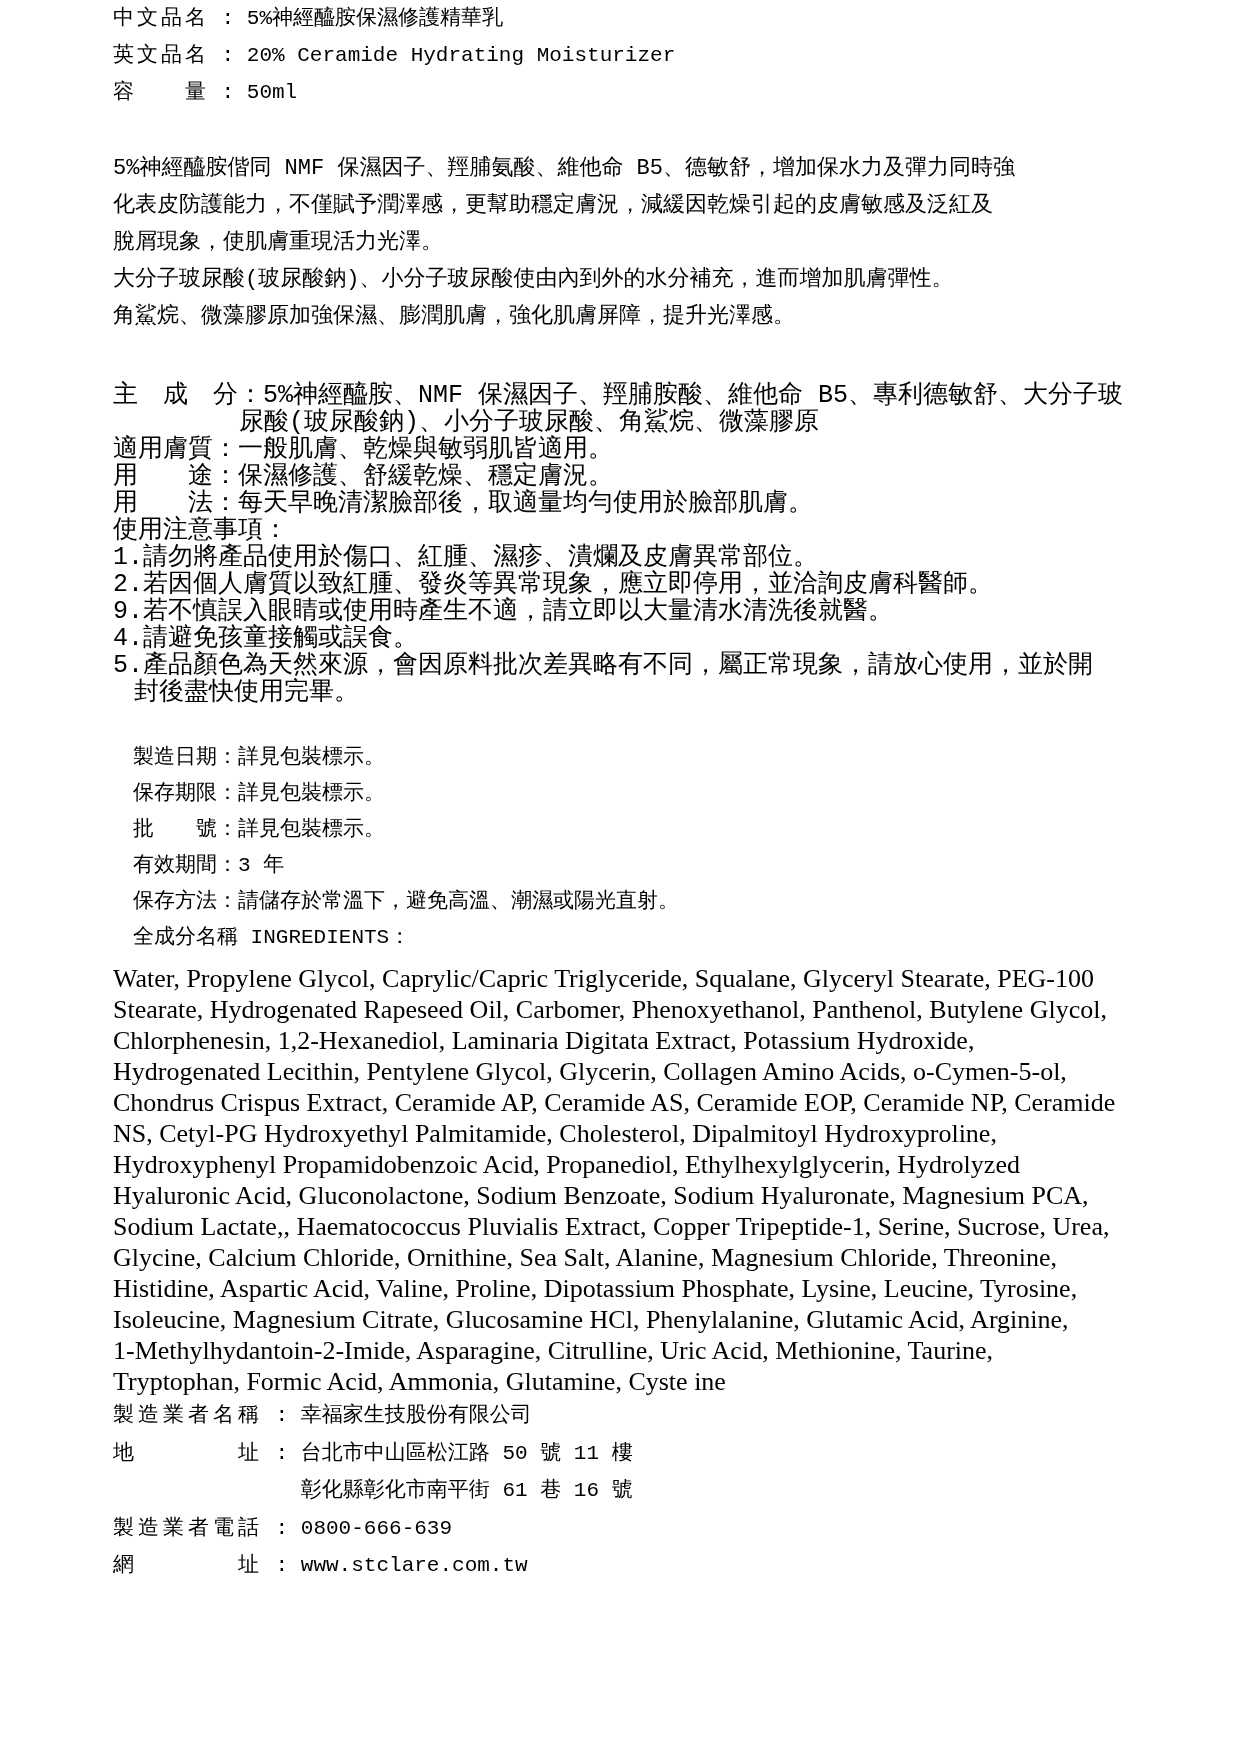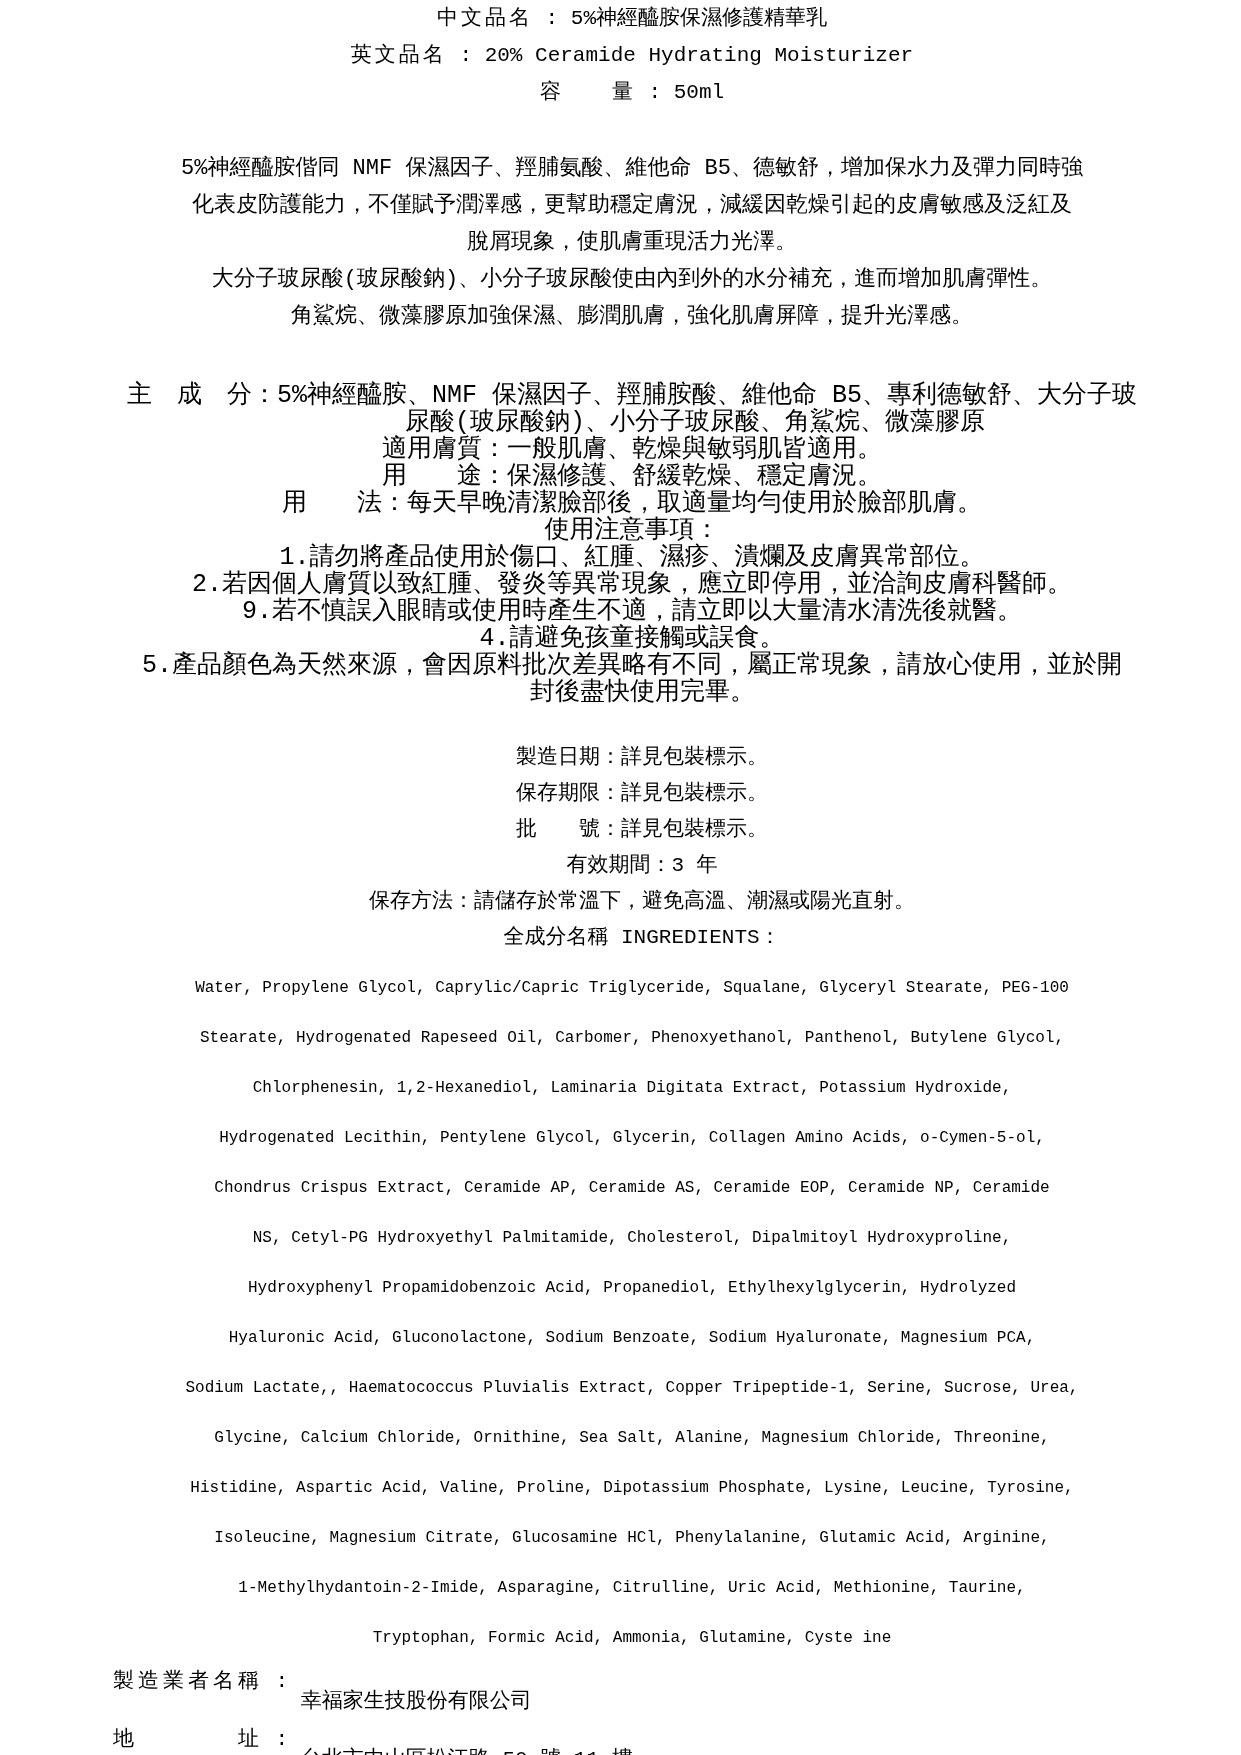--- a/index.html
+++ b/index.html
@@ -8,21 +8,20 @@
   body {
     width:1241px; height:1755px;
     color:#000000;
     font-family:"Liberation Mono","DejaVu Sans Mono",serif;
   }
   .sheet {
     width:1241px; height:1755px;
     background:#ffffff;
     padding-left:113px; padding-right:90px; padding-top:0;
     overflow:hidden;
-    text-align:center;
   }
   .line, .row { white-space:pre; }
 
   
   .header-block { font-size:21px; line-height:37px; }
   .hlabel { display:inline-block; width:96px; letter-spacing:3px; }
   .hsep { white-space:pre; }
 
   .sp-a { height:39px; }
 
@@ -38,30 +37,30 @@
 
   .sp-c { height:34px; }
 
   
   .prod { font-size:21px; line-height:36px;margin-left:20px; }
 
   .sp-d { height:7px; }
 
   
   .ingredients {
-    font-family:Liberation Mono, monospace;
-    font-size:16px; line-height:50px; white-space:pre;
+    font-family:Liberation Serif, serif;
+    font-size:26px; line-height:31px; white-space:pre;
   }
 
   
   .footer { font-size:21px; line-height:37.5px; }
   .frow { display:flex; }
   .flabel { flex:none; width:150px; letter-spacing:4px; white-space:pre; }
   .fsep { flex:none; white-space:pre; }
-  .fvalue { white-space:pre;margin-top:20px; }
+  .fvalue { white-space:pre; }
 </style>
 </head>
 <body>
 
 <div class="sheet">
 
   <div class="header-block">
     <div class="row"><span class="hlabel">中文品名</span><span class="hsep"> : </span><span>5%神經醯胺保濕修護精華乳</span></div>
     <div class="row"><span class="hlabel">英文品名</span><span class="hsep"> : </span><span>20% Ceramide Hydrating Moisturizer</span></div>
     <div class="row"><span class="hlabel">容　　量</span><span class="hsep"> : </span><span>50ml</span></div>

